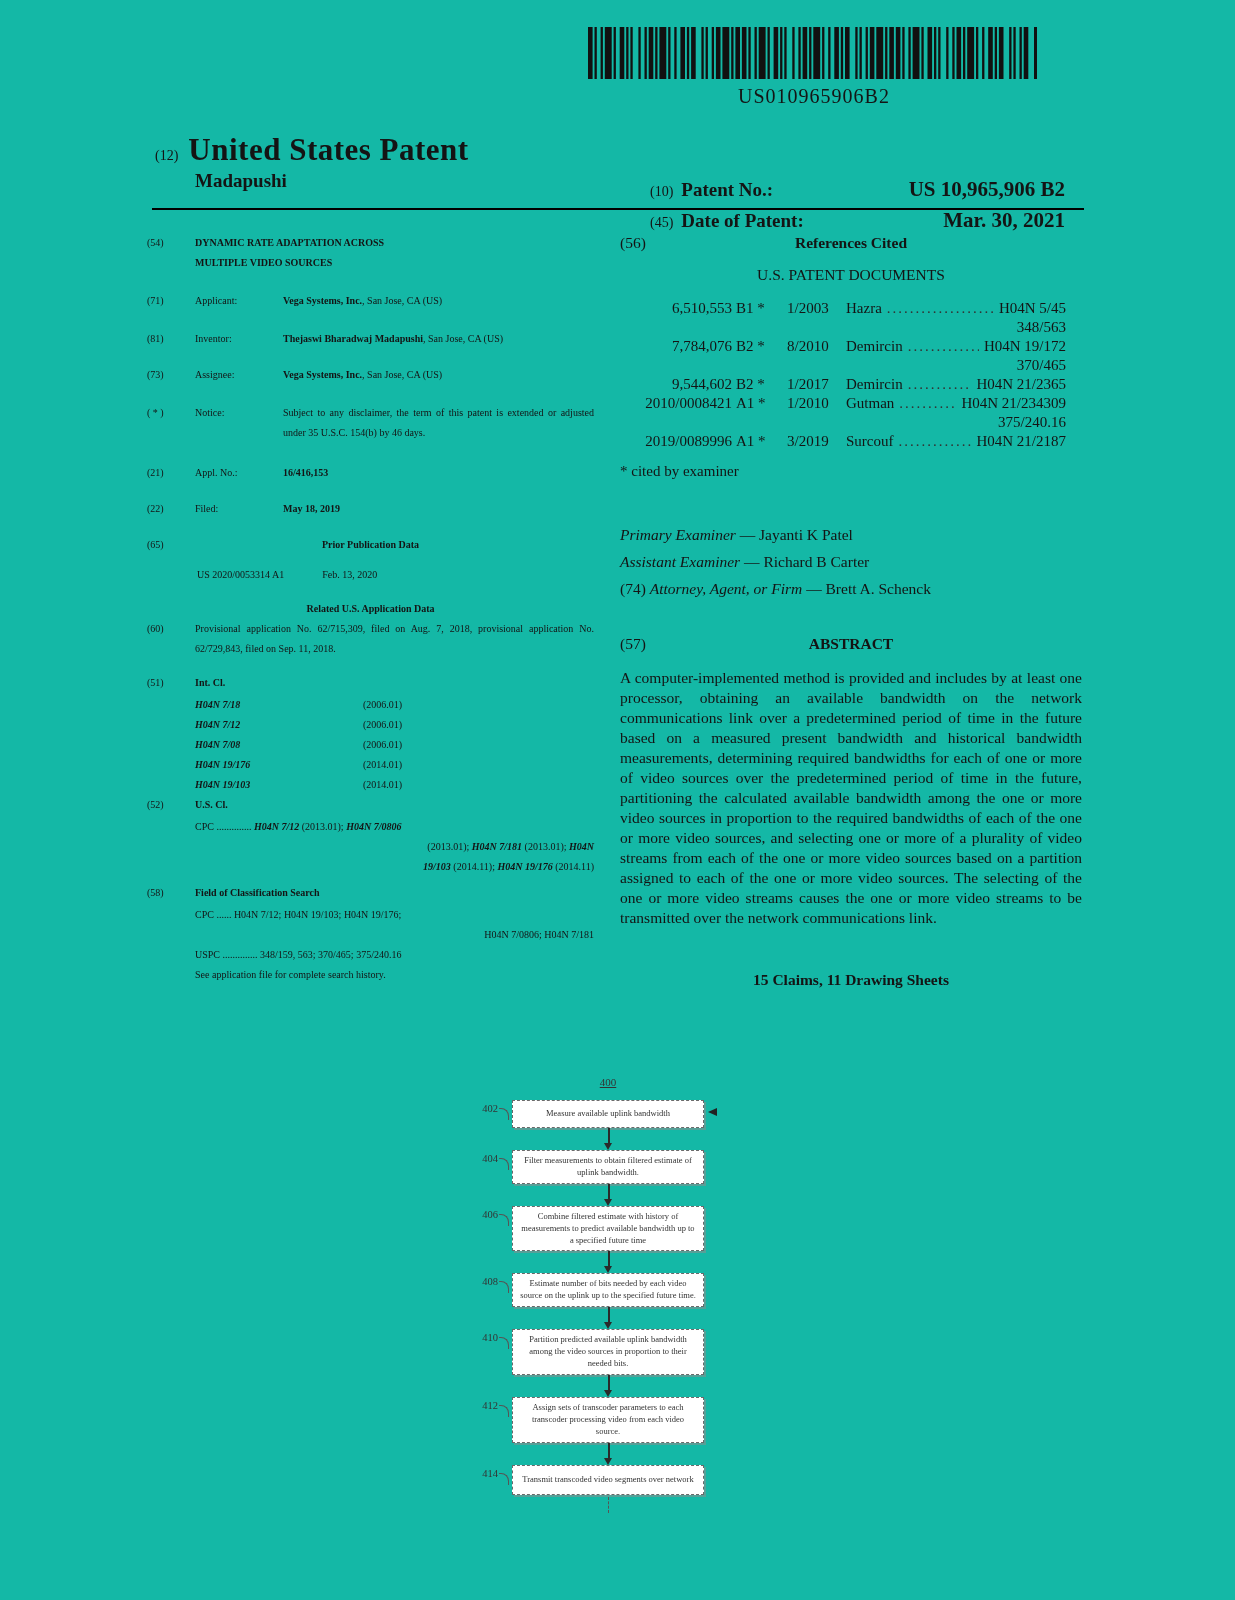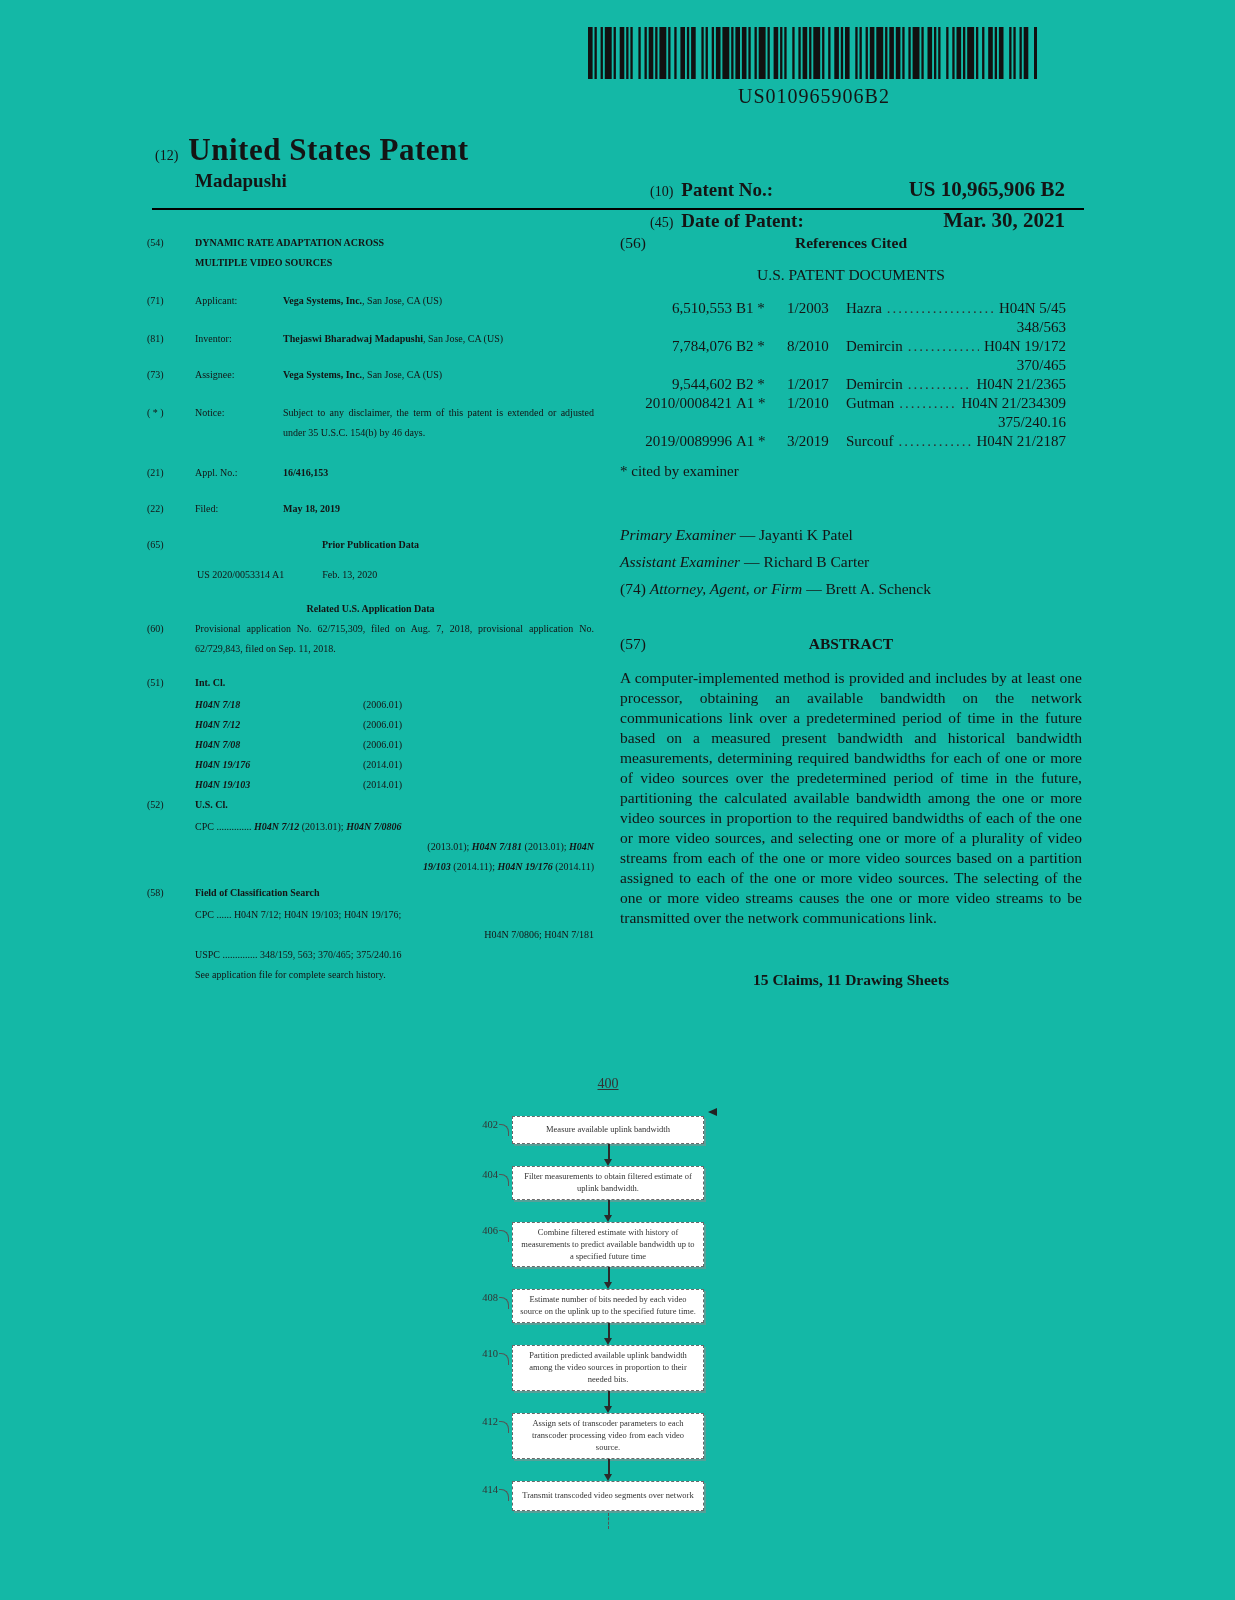--- a/index.html
+++ b/index.html
@@ -55,22 +55,22 @@
   .exline{line-height:27px;}
   .abshead{margin-top:32px;}
   .abstext{margin-top:14px;}
   .claims{margin-top:42px;text-align:center;font-weight:bold;}
   .pubrow{display:flex;margin-left:50px;gap:38px;margin-top:10px;margin-bottom:14px;}
   
   .mb18{margin-bottom:18px;}.mb16{margin-bottom:16px;}.mb20{margin-bottom:20px;}
   .mb10{}.mb14{margin-bottom:14px;}.mb6{margin-bottom:6px;}.mb2{margin-bottom:2px;}
   
   .figure{position:absolute;left:468px;top:1076px;width:260px;font-family:"Liberation Serif","DejaVu Serif",serif;}
-  .fignum{margin-left:44px;width:192px;text-align:center;font-size:14px;color:#333;
-          text-decoration:underline;margin-bottom:24px;}
+  .fignum{margin-left:44px;width:192px;text-align:center;font-size:11px;color:#333;
+          text-decoration:underline;margin-bottom:12px;}
   .fstep:first-of-type .farrow{display:none;}
   .farrow{position:relative;margin-left:44px;width:192px;height:22px;}
   .farrow::before{content:"";position:absolute;left:50%;top:0;bottom:5px;width:1.5px;background:#2a2a2a;}
   .farrow::after{content:"";position:absolute;left:calc(50% - 4px);bottom:0;width:0;height:0;
                  border:4.5px solid transparent;border-top:7px solid #2a2a2a;border-bottom:0;}
   .frow{display:flex;}
   .flabel{width:44px;flex:none;display:flex;justify-content:flex-end;align-items:flex-start;
           gap:1px;font-size:10.5px;color:#333;padding-top:3px;}
   .hook{width:9px;height:11px;border-right:1px solid #555;border-top:1px solid #555;
         border-top-right-radius:8px;margin-top:5px;margin-right:3px;}

